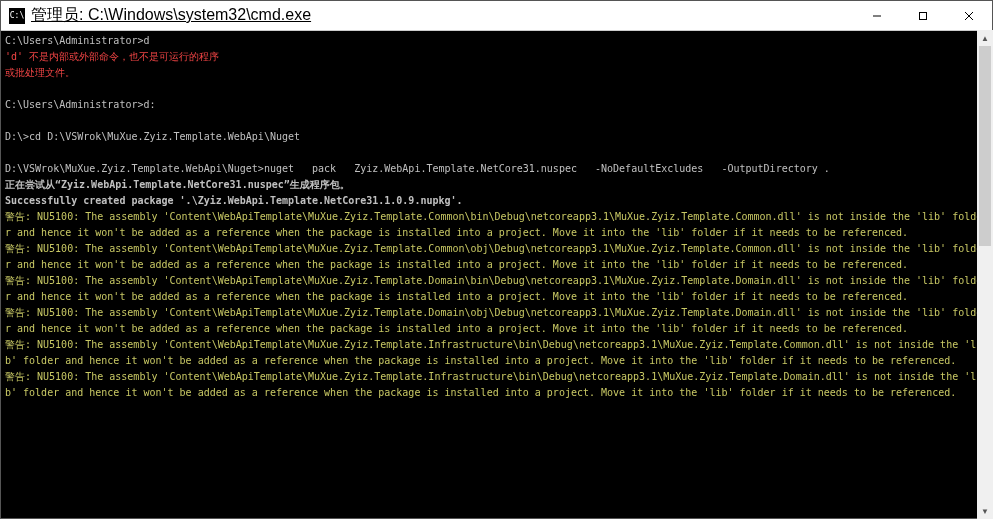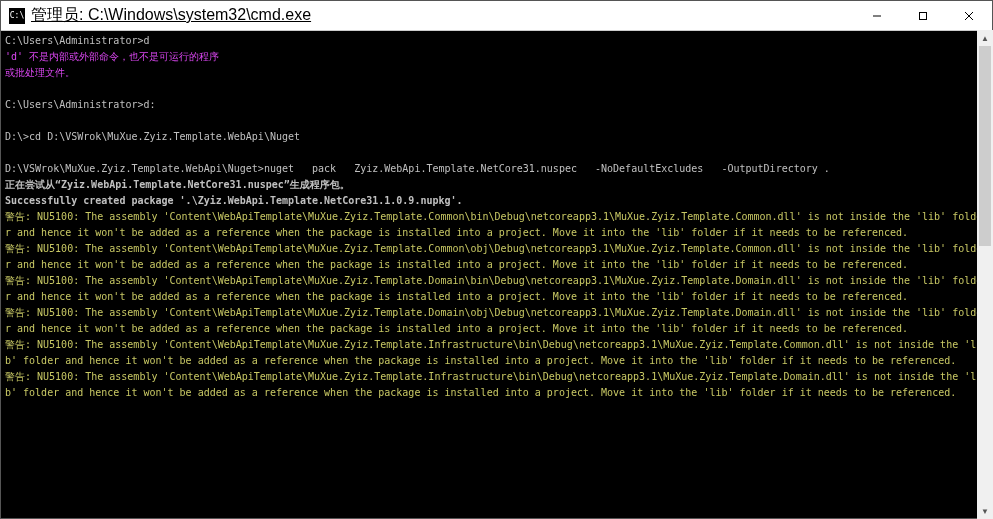--- a/index.html
+++ b/index.html
@@ -6,21 +6,21 @@
 html, body { width: 993px; height: 519px; overflow: hidden; font-family: "Segoe UI", Tahoma, sans-serif; }
 .window { width: 993px; height: 519px; display: flex; flex-direction: column; background: #000; border: 1px solid #555; }
 .titlebar { height: 30px; background: #fff; display: flex; align-items: center; border-bottom: 1px solid #ccc; }
 .titlebar-icon { width: 16px; height: 16px; margin: 0 6px 0 8px; background: #000; display: inline-flex; align-items: center; justify-content: center; color: #fff; font-size: 8px; font-family: monospace; }
 .titlebar-title { flex: 1; font-size: 16px; color: #000; white-space: nowrap; overflow: hidden; text-decoration: underline; }
 .win-controls { display: flex; height: 100%; }
 .win-btn { width: 46px; height: 100%; display: flex; align-items: center; justify-content: center; font-size: 10px; color: #000; background: #fff; }
 .win-btn svg { width: 10px; height: 10px; }
 .terminal { flex: 1; background: #000; padding: 2px 4px; font-family: "NSimSun","SimSun","Consolas",monospace; font-size: 10px; line-height: 16px; color: #c0c0c0; overflow: hidden; position: relative; white-space: pre-wrap; word-break: break-all; }
 .terminal .prompt-line { color: #c0c0c0; }
-.terminal .err { color: #d946ef; }
+.terminal .err { color: #ef4444; }
 .terminal .info { color: #c0c0c0; font-weight: bold; }
 .terminal .warn { color: #c8c864; }
 .scrollbar { position: absolute; right: 0; top: 30px; bottom: 0; width: 16px; background: #f0f0f0; }
 .scrollbar-thumb { position: absolute; left: 2px; right: 2px; top: 16px; height: 200px; background: #cdcdcd; }
 .scrollbar-btn { position: absolute; left: 0; right: 0; height: 16px; display:flex; align-items:center; justify-content:center; font-size:8px; color:#555; }
 .scrollbar-btn.up { top: 0; }
 .scrollbar-btn.down { bottom: 0; }
 </style>
 </head>
 <body>

